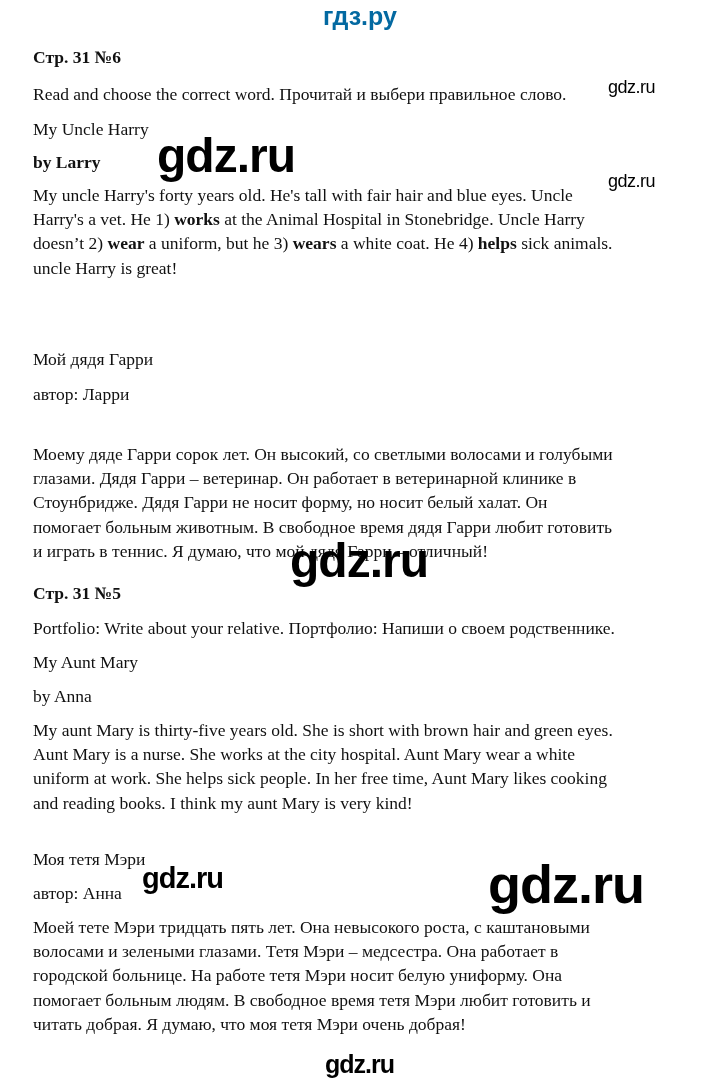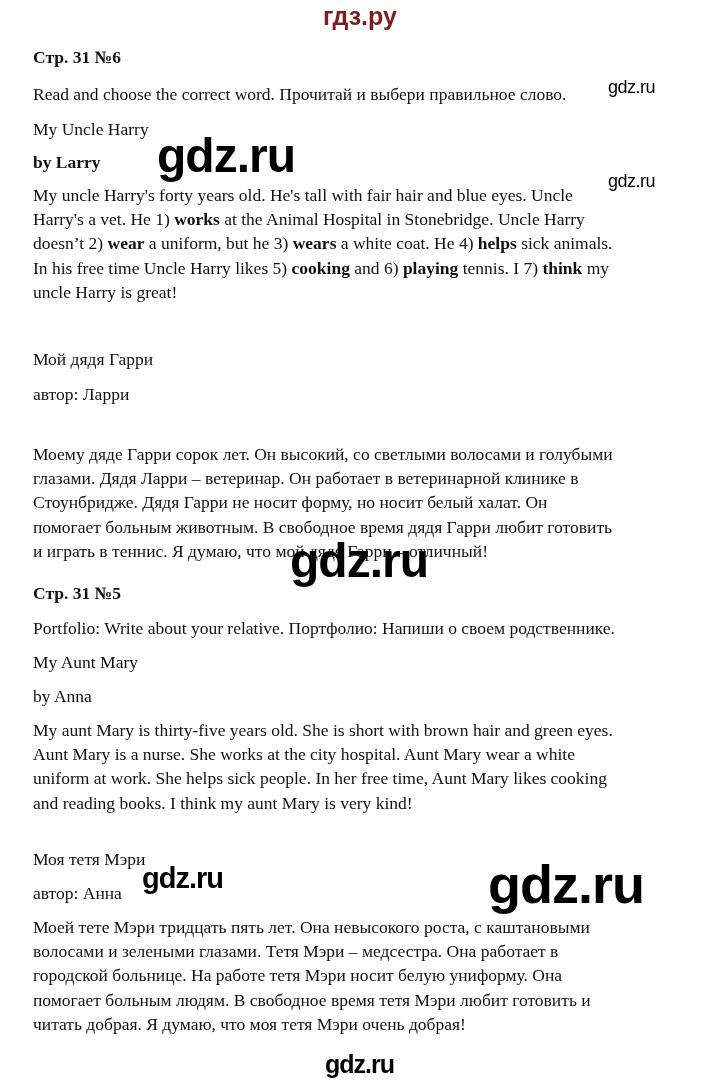--- a/index.html
+++ b/index.html
@@ -3,21 +3,21 @@
   <meta charset="utf-8">
   <style>
     html, body { margin: 0; padding: 0; background: #ffffff; }
     body {
       width: 720px; height: 1084px; position: relative; overflow: hidden;
       font-family: "Liberation Serif", serif; color: #111111;
     }
     .site-title {
       position: absolute; top: 0; left: 0; width: 720px; text-align: center;
       font-family: "Liberation Sans", sans-serif; font-weight: bold;
-      font-size: 25px; line-height: 30px; top: 1px; color: #7f1d1d;
+      font-size: 25px; line-height: 30px; top: 1px; color: #0369a1;
     }
     .abs { position: absolute; left: 33px; font-size: 17.5px; line-height: 24px; white-space: nowrap; }
     .heading { font-weight: bold; }
     .para {
       position: absolute; left: 33px; width: 650px;
       font-size: 17.5px; line-height: 24.2px;
     }
     .para .line { display: block; white-space: nowrap; }
     b { font-weight: bold; }
     .wm {
@@ -33,29 +33,28 @@
 
 <div class="abs heading" style="top:45px;">Стр. 31 №6</div>
 <div class="abs" style="top:82px;">Read and choose the correct word. Прочитай и выбери правильное слово.</div>
 <div class="abs" style="top:117px;">My Uncle Harry</div>
 <div class="abs" style="top:150px;font-weight:bold;">by Larry</div>
 
 <div class="para" style="top:183px;" id="s4story">
     <span class="line"><span>My uncle Harry's forty years old. He's tall with fair hair and blue eyes. Uncle</span></span>
     <span class="line"><span>Harry's a vet. He 1) </span><b>works</b><span> at the Animal Hospital in Stonebridge. Uncle Harry</span></span>
     <span class="line"><span>doesn’t 2) </span><b>wear</b><span> a uniform, but he 3) </span><b>wears</b><span> a white coat. He 4) </span><b>helps</b><span> sick animals.</span></span>
-    <span class="line"><span>In his free time Uncle Harry likes 5) </span><b>cooking</b><span> and 6) </span><b>playing</b><span> tennis. I 7) </span><b>think</b><span> my</span></span>
     <span class="line"><span>uncle Harry is great!</span></span>
   </div>
 
 <div class="abs" style="top:347px;">Мой дядя Гарри</div>
 <div class="abs" style="top:382px;">автор: Ларри</div>
 <div class="para" style="top:415px;margin-top:27px;">
   <span class="line">Моему дяде Гарри сорок лет. Он высокий, со светлыми волосами и голубыми</span>
-  <span class="line">глазами. Дядя Ларри – ветеринар. Он работает в ветеринарной клинике в</span>
+  <span class="line">глазами. Дядя Гарри – ветеринар. Он работает в ветеринарной клинике в</span>
   <span class="line">Стоунбридже. Дядя Гарри не носит форму, но носит белый халат. Он</span>
   <span class="line">помогает больным животным. В свободное время дядя Гарри любит готовить</span>
   <span class="line">и играть в теннис. Я думаю, что мой дядя Гарри – отличный!</span>
 </div>
 
 <div class="abs heading" style="top:581px;">Стр. 31 №5</div>
 <div class="abs" style="top:616px;">Portfolio: Write about your relative. Портфолио: Напиши о своем родственнике.</div>
 <div class="abs" style="top:650px;">My Aunt Mary</div>
 <div class="abs" style="top:684px;text-align:center;">by Anna</div>
 <div class="para" style="top:718px;">

